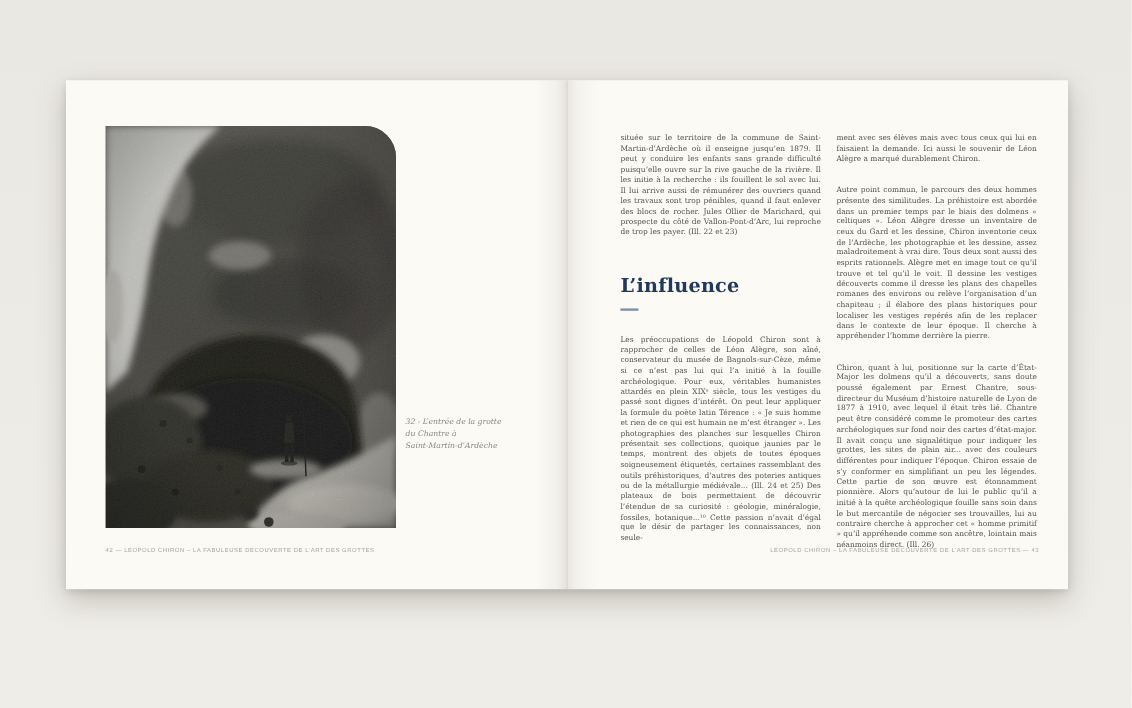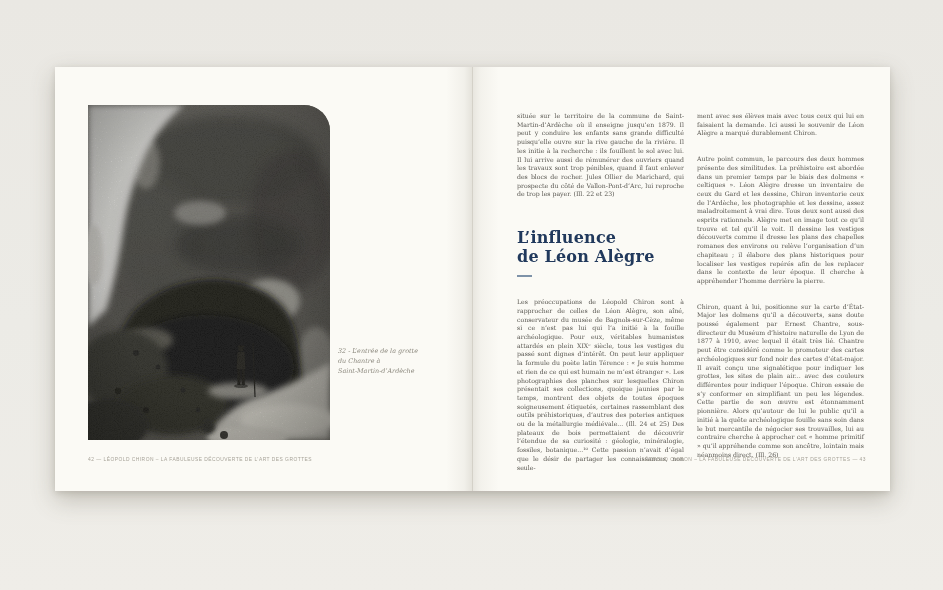--- a/index.html
+++ b/index.html
@@ -149,21 +149,21 @@
       <div>Saint-Martin-d’Ardèche</div>
     </div>
 
     <div class="running-footer running-footer--left">42 — LÉOPOLD CHIRON – LA FABULEUSE DÉCOUVERTE DE L’ART DES GROTTES</div>
   </div>
 
   <div class="page page--right">
 
     <div class="col col--1">
       <p>située sur le territoire de la commune de Saint-Martin-d’Ardèche où il enseigne jusqu’en 1879. Il peut y conduire les enfants sans grande difficulté puisqu’elle ouvre sur la rive gauche de la rivière. Il les initie à la recherche : ils fouillent le sol avec lui. Il lui arrive aussi de rémunérer des ouvriers quand les travaux sont trop pénibles, quand il faut enlever des blocs de rocher. Jules Ollier de Marichard, qui prospecte du côté de Vallon-Pont-d’Arc, lui reproche de trop les payer. (Ill. 22 et 23)</p>
-      <h2 class="section-heading"><span>L’influence</span><br><span>de Léon Alègre</span></h2>
+      <h2 class="section-heading"><span>L’influence</span><br></h2>
       <div class="heading-rule"></div>
       <p class="para-after-rule">Les préoccupations de Léopold Chiron sont à rapprocher de celles de Léon Alègre, son aîné, conservateur du musée de Bagnols-sur-Cèze, même si ce n’est pas lui qui l’a initié à la fouille archéologique. Pour eux, véritables humanistes attardés en plein XIXᵉ siècle, tous les vestiges du passé sont dignes d’intérêt. On peut leur appliquer la formule du poète latin Térence : « Je suis homme et rien de ce qui est humain ne m’est étranger ». Les photographies des planches sur lesquelles Chiron présentait ses collections, quoique jaunies par le temps, montrent des objets de toutes époques soigneusement étiquetés, certaines rassemblant des outils préhistoriques, d’autres des poteries antiques ou de la métallurgie médiévale... (Ill. 24 et 25) Des plateaux de bois permettaient de découvrir l’étendue de sa curiosité : géologie, minéralogie, fossiles, botanique...¹⁰ Cette passion n’avait d’égal que le désir de partager les connaissances, non seule-</p>
     </div>
 
     <div class="col col--2">
       <p>ment avec ses élèves mais avec tous ceux qui lui en faisaient la demande. Ici aussi le souvenir de Léon Alègre a marqué durablement Chiron.</p>
       <p>Autre point commun, le parcours des deux hommes présente des similitudes. La préhistoire est abordée dans un premier temps par le biais des dolmens « celtiques ». Léon Alègre dresse un inventaire de ceux du Gard et les dessine, Chiron inventorie ceux de l’Ardèche, les photographie et les dessine, assez maladroitement à vrai dire. Tous deux sont aussi des esprits rationnels. Alègre met en image tout ce qu’il trouve et tel qu’il le voit. Il dessine les vestiges découverts comme il dresse les plans des chapelles romanes des environs ou relève l’organisation d’un chapiteau ; il élabore des plans historiques pour localiser les vestiges repérés afin de les replacer dans le contexte de leur époque. Il cherche à appréhender l’homme derrière la pierre.</p>
       <p>Chiron, quant à lui, positionne sur la carte d’État-Major les dolmens qu’il a découverts, sans doute poussé également par Ernest Chantre, sous-directeur du Muséum d’histoire naturelle de Lyon de 1877 à 1910, avec lequel il était très lié. Chantre peut être considéré comme le promoteur des cartes archéologiques sur fond noir des cartes d’état-major. Il avait conçu une signalétique pour indiquer les grottes, les sites de plain air... avec des couleurs différentes pour indiquer l’époque. Chiron essaie de s’y conformer en simplifiant un peu les légendes. Cette partie de son œuvre est étonnamment pionnière. Alors qu’autour de lui le public qu’il a initié à la quête archéologique fouille sans soin dans le but mercantile de négocier ses trouvailles, lui au contraire cherche à approcher cet « homme primitif » qu’il appréhende comme son ancêtre, lointain mais néanmoins direct. (Ill. 26)</p>
     </div>
 

